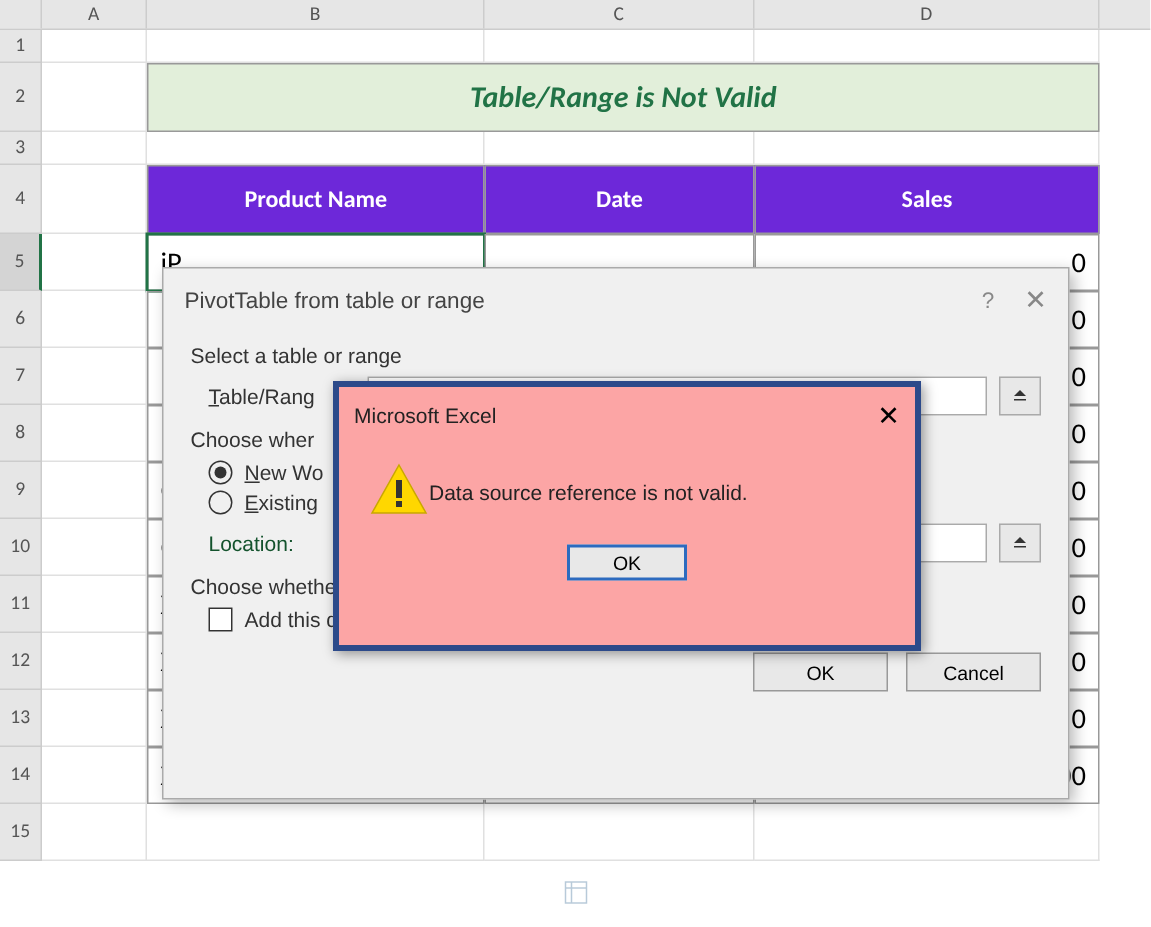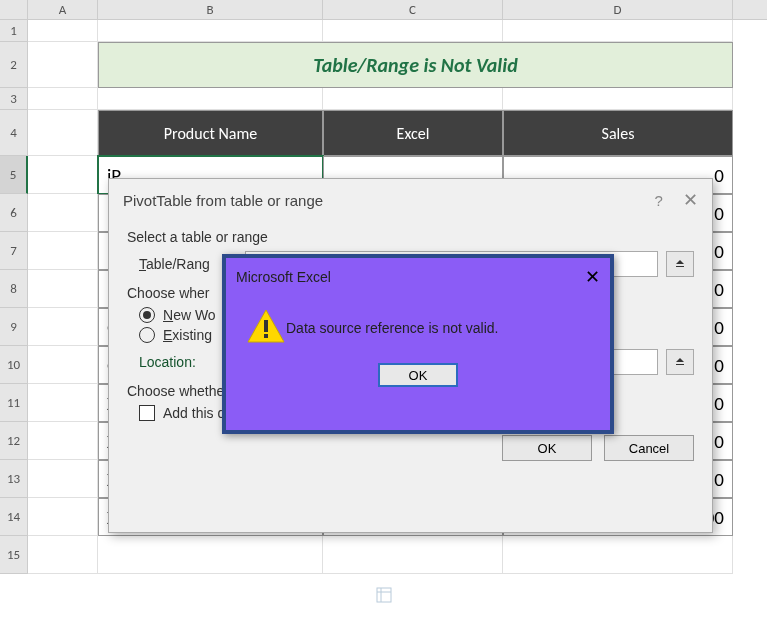--- a/index.html
+++ b/index.html
@@ -24,21 +24,21 @@
     .col-d { width: 230px; }
     
     .row-1 { height: 22px; }
     .row-2 { height: 46px; }
     .row-3 { height: 22px; }
     .row-4 { height: 46px; }
     .row-std { height: 38px; }
     
     .merged-title { background: #e2efda; color: #217346; font-weight: bold; font-size: 20px; display: flex; align-items: center; justify-content: center; border: 1px solid #999; font-style: italic; }
     
-    .table-header-cell { background: #404040; color: #fff; font-weight: normal; font-size: 16px; justify-content: center; border: 1px solid #999; }
+    .table-header-cell { background: #6d28d9; color: #fff; font-weight: bold; font-size: 16px; justify-content: center; border: 1px solid #999; }
     
     .table-cell { border: 1px solid #999; font-size: 19px; padding: 4px 8px; }
     .table-cell.left { justify-content: flex-start; }
     .table-cell.right { justify-content: flex-end; }
     
     .selected { outline: 2px solid #217346; outline-offset: -1px; }
     
     
     .dialog1 { position: absolute; left: 108px; top: 178px; width: 605px; height: 355px; background: #f0f0f0; border: 1px solid #aaa; box-shadow: 3px 3px 10px rgba(0,0,0,0.3); font-family: 'Segoe UI', sans-serif; }
     .dialog1-title { padding: 10px 14px; color: #444; font-size: 15px; display: flex; justify-content: space-between; align-items: center; }
@@ -51,21 +51,21 @@
     .form-btn-sm { width: 28px; height: 26px; border: 1px solid #aaa; background: #e8e8e8; display: flex; align-items: center; justify-content: center; }
     .radio-row { display: flex; align-items: center; gap: 8px; margin: 4px 0 4px 12px; }
     .radio { width: 16px; height: 16px; border: 1px solid #333; border-radius: 50%; display: flex; align-items: center; justify-content: center; }
     .radio.checked::after { content: ''; width: 8px; height: 8px; background: #333; border-radius: 50%; }
     .checkbox { width: 16px; height: 16px; border: 1px solid #333; background: #fff; }
     .dialog-buttons { display: flex; justify-content: flex-end; gap: 12px; margin-top: 14px; }
     .btn { width: 90px; height: 26px; border: 1px solid #999; background: #e8e8e8; font-size: 13px; cursor: pointer; }
     .underline-hotkey { text-decoration: underline; }
     
     
-    .dialog2 { position: absolute; left: 222px; top: 254px; width: 392px; height: 180px; background: #8b5cf6; border: 4px solid #2c4a8a; box-shadow: 2px 2px 8px rgba(0,0,0,0.4); font-family: 'Segoe UI', sans-serif; z-index: 10; }
+    .dialog2 { position: absolute; left: 222px; top: 254px; width: 392px; height: 180px; background: #fca5a5; border: 4px solid #2c4a8a; box-shadow: 2px 2px 8px rgba(0,0,0,0.4); font-family: 'Segoe UI', sans-serif; z-index: 10; }
     .dialog2-title { padding: 8px 10px; display: flex; justify-content: space-between; align-items: center; font-size: 14px; color: #222; }
     .dialog2-body { display: flex; align-items: center; padding: 10px 20px 4px 20px; }
     .warn-icon svg { width: 40px; height: 40px; }
     .dialog2-msg { font-size: 14px; color: #222; }
     .dialog2-buttons { display: flex; justify-content: center; padding: 10px 0 14px 0; }
     .btn-ok { width: 80px; height: 24px; border: 2px solid #2c6bbf; background: #e8e8e8; font-size: 13px; cursor: pointer; }
     .close-x { font-size: 18px; font-family: sans-serif; cursor: pointer; }
     
     .watermark { position: absolute; left: 50%; bottom: 14px; transform: translateX(-50%); color: #8aa8c0; font-size: 14px; opacity: 0.6; display: flex; align-items: center; gap: 6px; }
     .watermark-sub { font-size: 8px; letter-spacing: 1px; }
@@ -100,21 +100,21 @@
       <div class="row-header">3</div>
       <div class="cell col-a"></div>
       <div class="cell col-b"></div>
       <div class="cell col-c"></div>
       <div class="cell col-d"></div>
     </div>
     <div class="row row-4">
       <div class="row-header">4</div>
       <div class="cell col-a"></div>
       <div class="cell table-header-cell col-b">Product Name</div>
-      <div class="cell table-header-cell col-c">Excel</div>
+      <div class="cell table-header-cell col-c">Date</div>
       <div class="cell table-header-cell col-d">Sales</div>
     </div>
     <div class="row row-std">
       <div class="row-header active">5</div>
       <div class="cell col-a"></div>
       <div class="cell table-cell left col-b selected">iP</div>
       <div class="cell table-cell left col-c"></div>
       <div class="cell table-cell right col-d">0</div>
     </div>
     <div class="row row-std">

